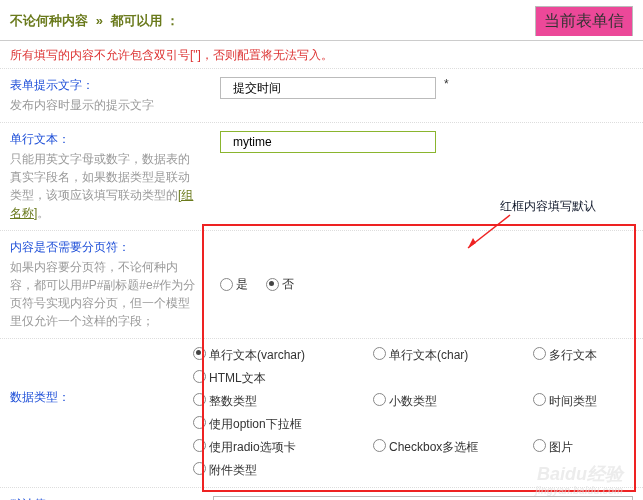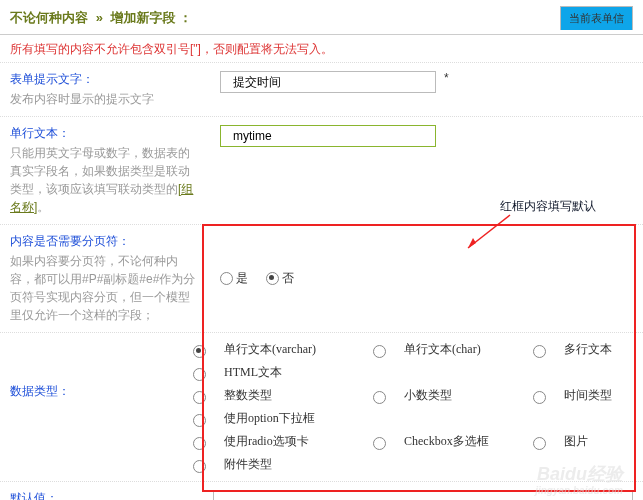--- a/index.html
+++ b/index.html
@@ -1,55 +1,55 @@
 <!DOCTYPE html>
 <html><head>
 <meta charset="utf-8">
 <style>
 body { margin: 0; font-family: "Microsoft YaHei", Arial, sans-serif; font-size: 12px; color: #333; background: #fff; }
 .page { width: 643px; height: 500px; position: relative; overflow: hidden; }
 .topbar { display: flex; align-items: center; border-bottom: 1px solid #ccc; padding: 6px 10px 4px 10px; }
 .crumbs { flex: 1; font-weight: bold; font-size: 13px; }
 .crumbs span { color: #6a7a1c; }
 .crumbs .sep { color: #6a7a1c; margin: 0 4px; }
-.tab { border: 1px solid #bbb; border-bottom: none; padding: 4px 8px; font-size: 11px; background: #0ea5e9; }
+.tab { border: 1px solid #bbb; border-bottom: none; padding: 4px 8px; font-size: 16px; background: #ec4899; }
 .warning { color: #d33; padding: 6px 10px 4px 10px; }
 .field-row { display: flex; border-top: 1px dotted #ddd; min-height: 46px; position: relative; }
 .field-row:first-of-type { border-top: none; }
 .label-col { width: 190px; padding: 8px 10px 8px 10px; }
 .label-title { color: #1d4ed8; font-weight: normal; margin-bottom: 2px; }
 .label-desc { color: #999; line-height: 1.5; }
 .label-desc a { color: #6a7a1c; text-decoration: underline; }
 .value-col { flex: 1; display: flex; align-items: flex-start; padding: 8px 10px; gap: 8px; }
 .text-input { border: 1px solid #bbb; padding: 2px 12px; font-size: 12px; height: 16px; width: 190px; }
 .text-input.active { border: 1px solid #8ab52e; }
 .textarea { border: 1px solid #bbb; width: 410px; height: 50px; padding: 2px 4px; font-size: 12px; resize: none; }
 .req { color: #333; }
 .radio-group { display: flex; gap: 18px; align-items: center; }
 .radio-item { display: flex; align-items: center; gap: 3px; }
 .grid3 { display: grid; grid-template-columns: 160px 140px 100px; gap: 6px 20px; }
-.grid-item { display: flex; align-items: flex-end; gap: 18px; font-family: Liberation Serif, serif; }
+.grid-item { display: flex; align-items: flex-start; gap: 3px; }
 .span-all { grid-column: 1 / 4; }
 .red-border { position: absolute; border: 2px solid #e22; left: 202px; top: 224px; width: 430px; height: 264px; pointer-events: none; }
 .hint { position: absolute; color: #0f172a; font-size: 12px; left: 500px; top: 198px; }
 .arrow-svg { position: absolute; left: 460px; top: 210px; width: 60px; height: 44px; pointer-events: none; }
 .watermark { position: absolute; right: 20px; bottom: 4px; color: #ddd; font-size: 18px; font-weight: bold; opacity: 0.55; font-style: italic; line-height: 1.1; text-align: right; }
 .watermark .sub { font-size: 10px; display: block; }
 .radio { appearance: none; width: 11px; height: 11px; border: 1px solid #888; border-radius: 50%; position: relative; background: #fff; }
 .radio.checked::after { content: ''; position: absolute; width: 5px; height: 5px; background: #444; border-radius: 50%; left: 2px; top: 2px; }
 </style>
 </head>
 <body>
 
 <div class="page">
   <div class="topbar">
     <div class="crumbs">
       <span>不论何种内容</span>
       <span class="sep">»</span>
-      <span>增加新字段</span>
+      <span>都可以用</span>
       <span>：</span>
     </div>
     <div class="tab">当前表单信</div>
   </div>
 
   <div class="warning">所有填写的内容不允许包含双引号["]，否则配置将无法写入。</div>
 
   <div class="field-row">
     <div class="label-col">
       <div class="label-title">表单提示文字：</div>

